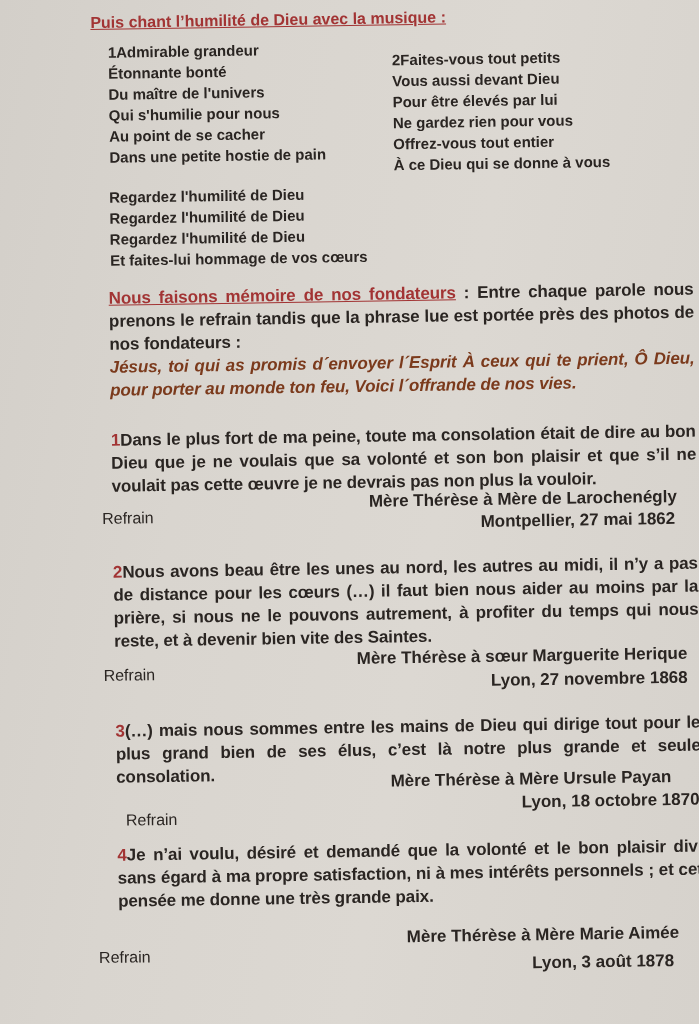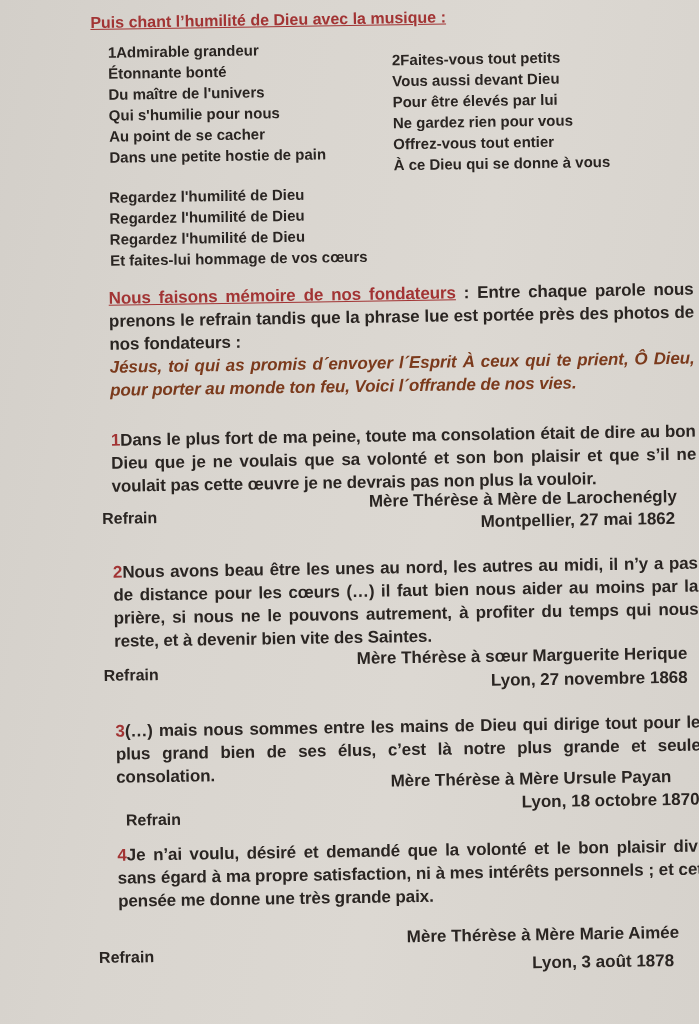--- a/index.html
+++ b/index.html
@@ -20,21 +20,21 @@
   .col-left { left: 107px; top: 38px; }
   .col-right { left: 391px; top: 50px; }
   .refrain-block { left: 106px; top: 183px; font-size: 15px; font-weight: bold; line-height: 21px; }
   .para {
     position: absolute; left: 104px; width: 585px;
     font-size: 17px; font-weight: bold; line-height: 23px; text-align: justify;
     letter-spacing: -0.1px;
   }
   .italic-prayer { color: #7b3a1c; font-style: italic; }
   .heading2 { color: #a23434; text-decoration: underline; }
-  .refrain-lbl { font-size: 16px; font-weight: bold; }
+  .refrain-lbl { font-size: 16px; font-weight: normal; }
   .sig { font-size: 17px; font-weight: bold; text-align: right; }
   .num { color: #a23434; }
 </style>
 </head>
 <body>
 
 <div class="page">
 
   <div class="abs heading1">Puis chant l’humilité de Dieu avec la musique :</div>
 

